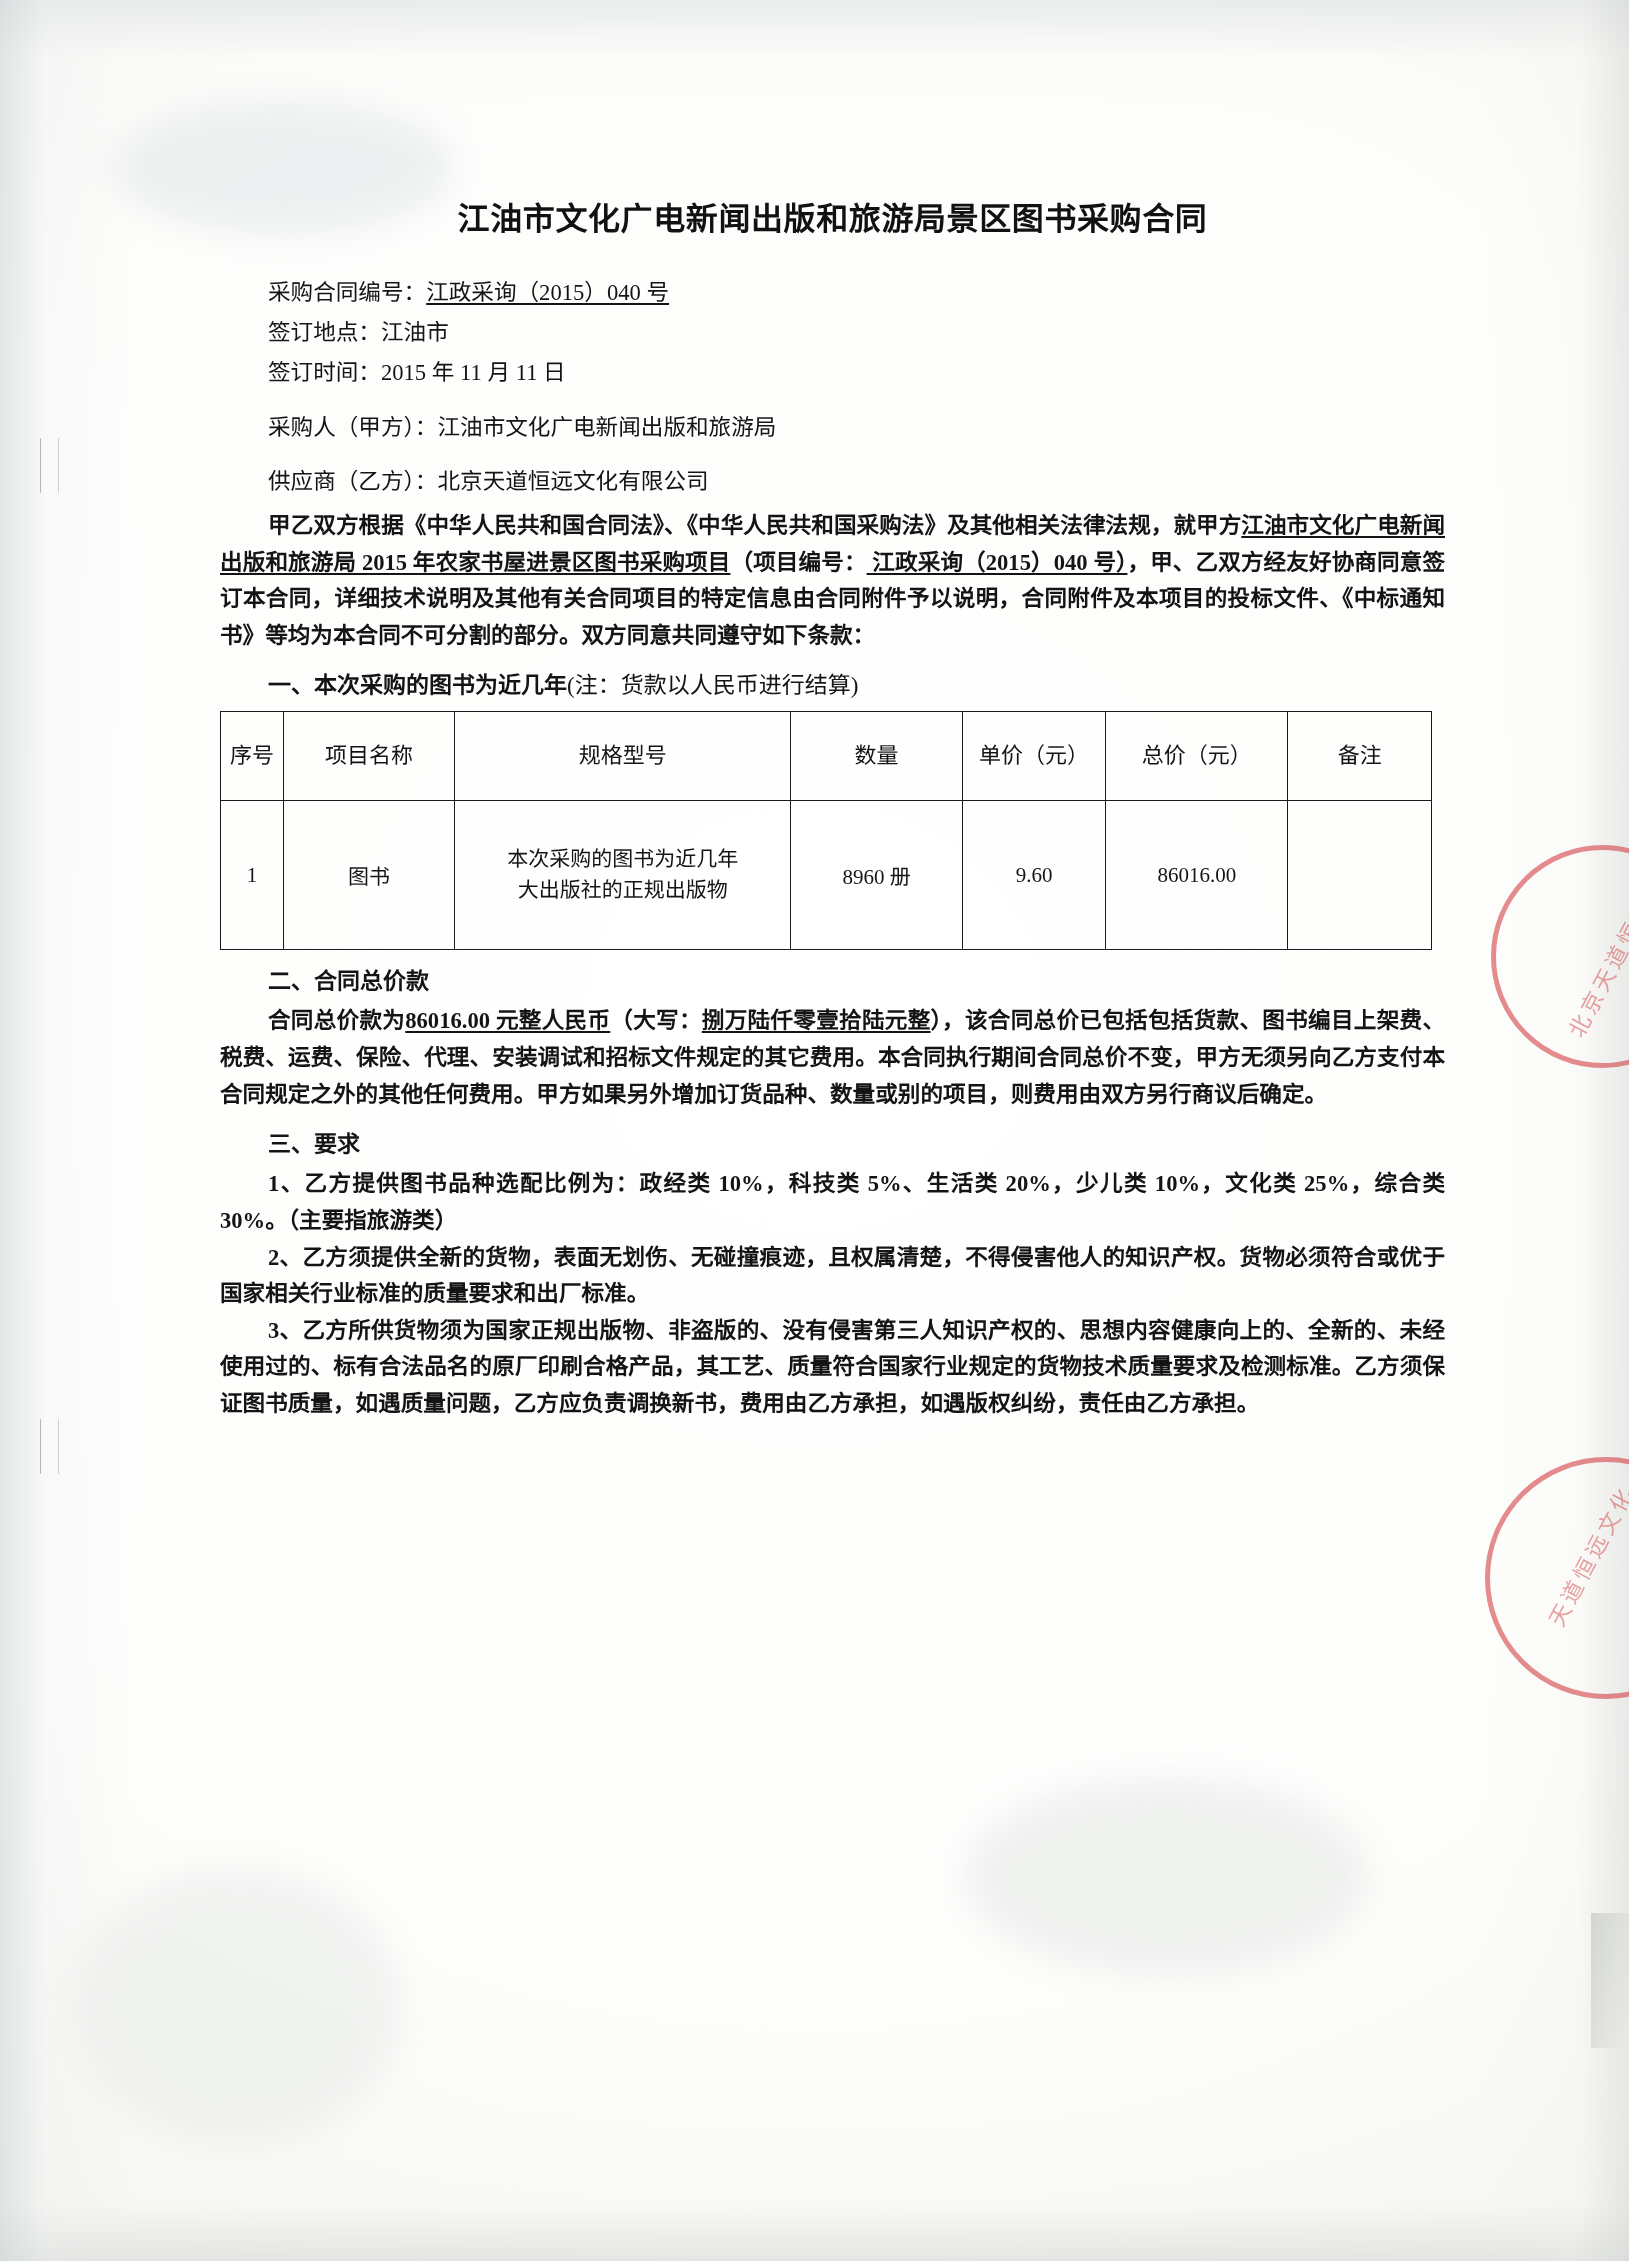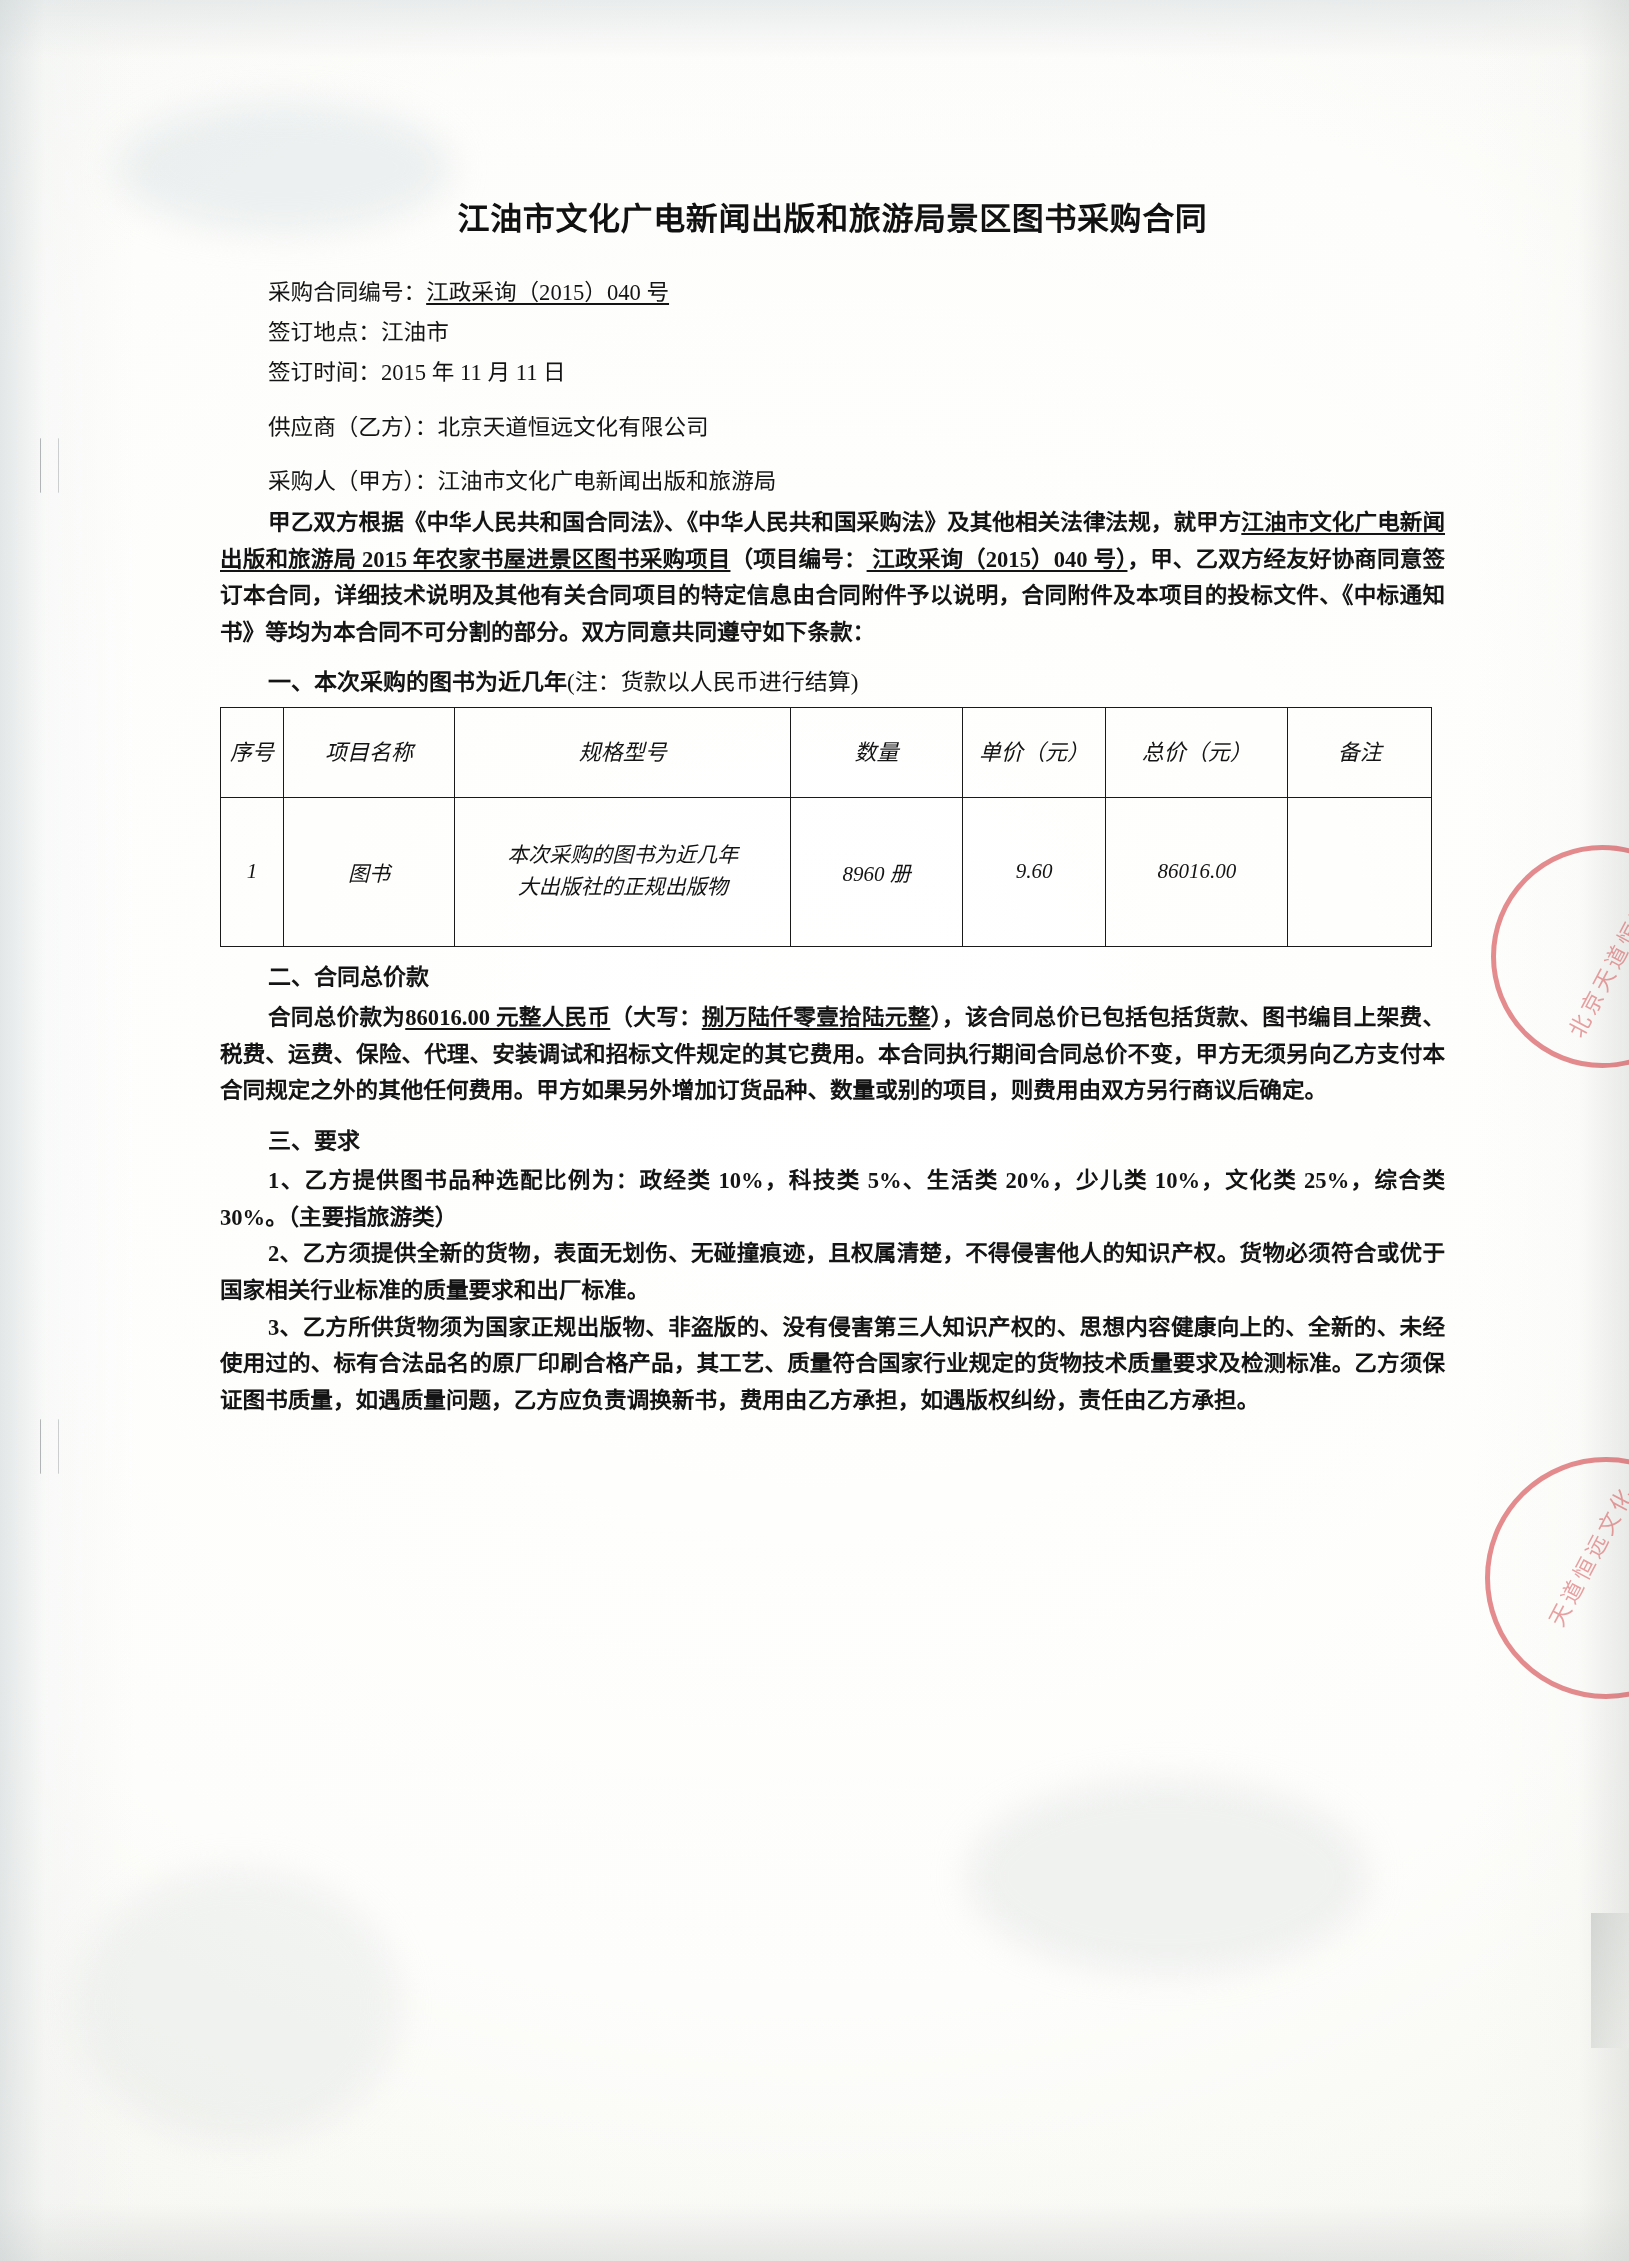--- a/index.html
+++ b/index.html
@@ -92,21 +92,20 @@
     font-weight: normal;
     font-size: 23px;
     margin-top: 21px;
   }
 
   table.goods {
     border-collapse: collapse;
     width: 1212px;
     margin: 10.3px 0 6.4px 0;
     table-layout: fixed;
-    font-style: italic;
   }
   table.goods td {
     border: 1.3px solid #1a1a1a;
     text-align: center;
     vertical-align: middle;
     font-size: 21px;
     padding: 6.4px 5.2px;
   }
   table.goods td.head {
     font-family: "DejaVu Sans", "Liberation Sans", sans-serif;
@@ -212,26 +211,26 @@
     </p>
 
     <p class="line indent">
       <span>签订地点：</span><span>江油市</span>
     </p>
 
     <p class="line indent">
       <span>签订时间：</span><span>2015 年 11 月 11 日</span>
     </p>
 
+    <p class="line indent b">
+      <span>采购人（甲方）：</span><span>江油市文化广电新闻出版和旅游局</span>
+    </p>
+
     <p class="line indent b" style="margin-bottom:9px;">
       <span>供应商（乙方）：</span><span>北京天道恒远文化有限公司</span>
-    </p>
-
-    <p class="line indent b">
-      <span>采购人（甲方）：</span><span>江油市文化广电新闻出版和旅游局</span>
     </p>
 
     <p class="para first"><span>甲乙双方根据《中华人民共和国合同法》、《中华人民共和国采购法》及其他相关法律法规，就甲方</span><span class="u">江油市文化广电新闻出版和旅游局 2015 年农家书屋进景区图书采购项目</span><span>（项目编号：</span><span class="u"> 江政采询（2015）040 号）</span><span>，甲、乙双方经友好协商同意签订本合同，详细技术说明及其他有关合同项目的特定信息由合同附件予以说明，合同附件及本项目的投标文件、《中标通知书》等均为本合同不可分割的部分。双方同意共同遵守如下条款：</span></p>
 
     <p class="section-head"><span>一、本次采购的图书为近几年</span><span class="note">(注：货款以人民币进行结算)</span></p>
 
     <table class="goods">
       <colgroup>
         <col class="w-seq">
           <col class="w-name">

